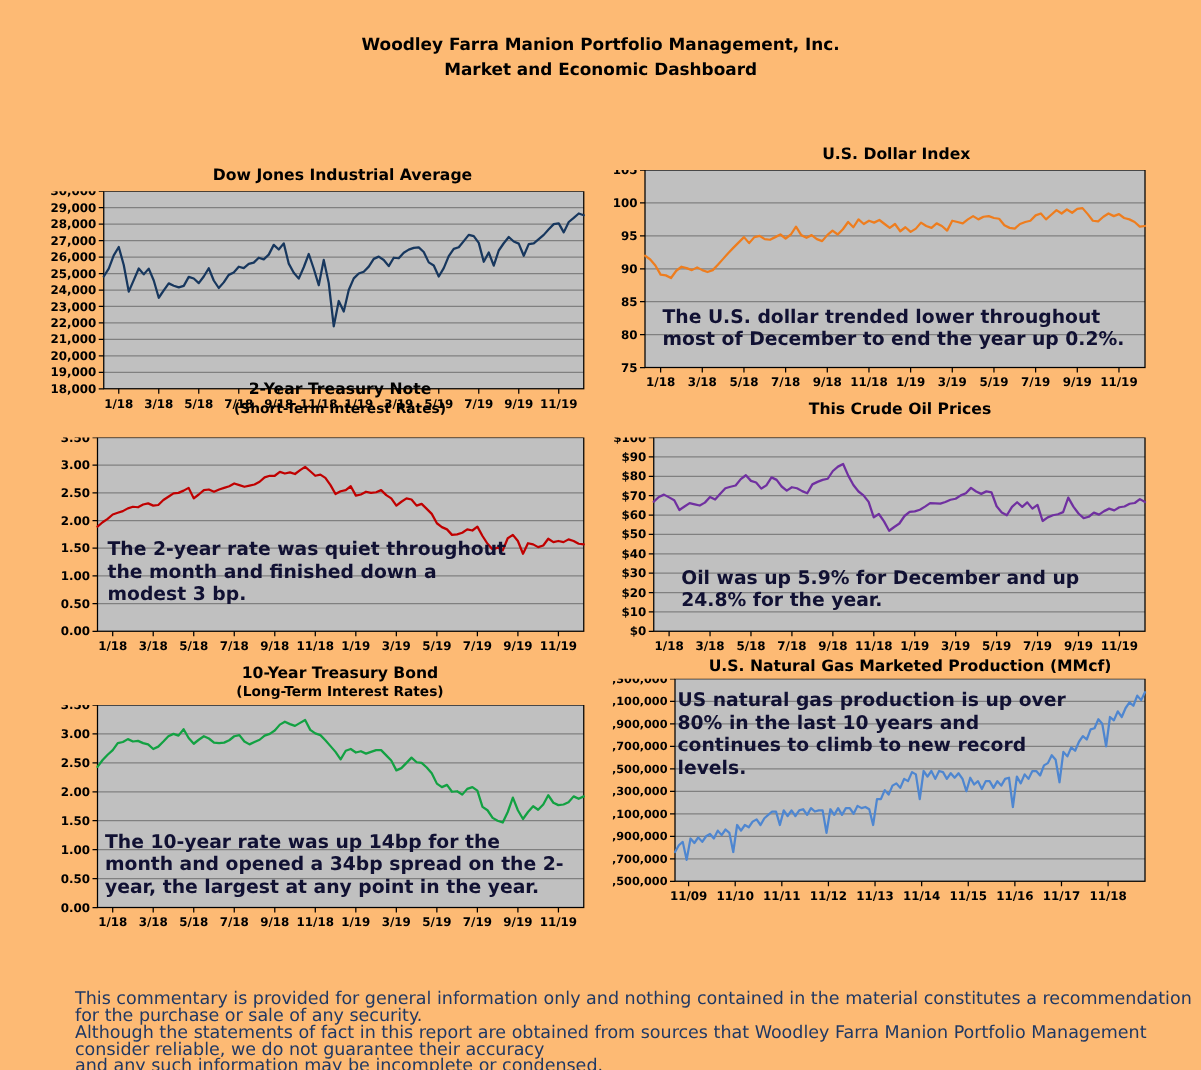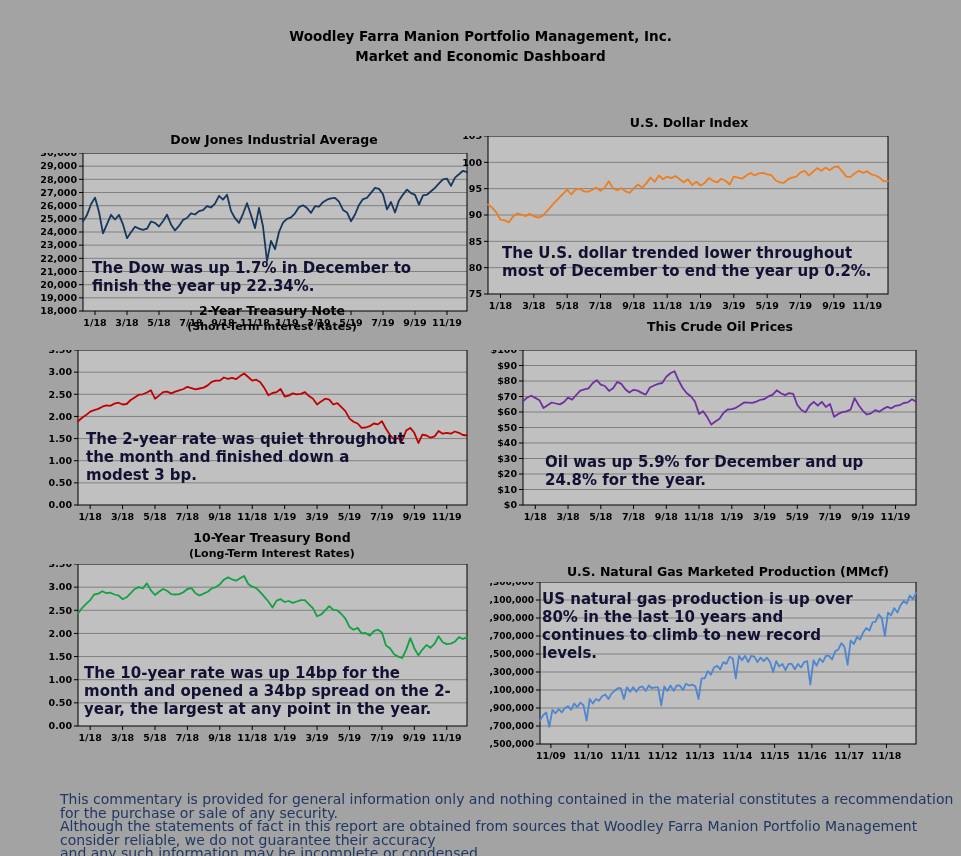--- a/index.html
+++ b/index.html
@@ -1,16 +1,16 @@
 <!DOCTYPE html>
 <html><head>
 <meta charset="utf-8">
 <style>
   html,body{margin:0;padding:0;background:#fff;}
-  #page{position:relative;width:961px;height:856px;background:#a3a3a3;overflow:hidden;
+  #page{position:relative;width:961px;height:856px;background:#fdba74;overflow:hidden;
         font-family:"DejaVu Sans","Liberation Sans",sans-serif;}
   #header{position:absolute;top:26px;left:0;width:961px;text-align:center;
           font-weight:bold;font-size:13.5px;line-height:20px;color:#000;}
   .cell{position:absolute;}
   .ctitle{width:100%;text-align:center;font-weight:bold;color:#000;
           display:flex;flex-direction:column;justify-content:flex-end;box-sizing:border-box;}
   .ctitle .t{font-size:12.5px;line-height:16px;}
   .ctitle .st{font-size:11px;line-height:16px;}
   .th1{height:33px;padding-bottom:5px;}
   .th2{height:42px;padding-bottom:15px;}
@@ -97,26 +97,24 @@
           <line x1="329" y1="158" x2="329" y2="162" stroke="#000" stroke-width="1"></line>
           <text x="329" y="173" text-anchor="middle" font-size="9.5" font-weight="bold" fill="#000000">5/19</text>
           <line x1="361" y1="158" x2="361" y2="162" stroke="#000" stroke-width="1"></line>
           <text x="361" y="173" text-anchor="middle" font-size="9.5" font-weight="bold" fill="#000000">7/19</text>
           <line x1="393" y1="158" x2="393" y2="162" stroke="#000" stroke-width="1"></line>
           <text x="393" y="173" text-anchor="middle" font-size="9.5" font-weight="bold" fill="#000000">9/19</text>
           <line x1="425" y1="158" x2="425" y2="162" stroke="#000" stroke-width="1"></line>
           <text x="425" y="173" text-anchor="middle" font-size="9.5" font-weight="bold" fill="#000000">11/19</text>
           <polyline points="61.0,68.2 65.0,61.9 69.0,51.3 73.0,44.6 77.0,59.0 81.0,80.3 85.0,71.1 89.0,61.8 93.0,66.5 97.0,61.9 101.0,71.4 105.0,85.2 109.0,79.3 113.0,73.7 117.0,75.6 121.0,76.9 125.0,75.7 129.0,68.5 133.0,69.8 137.0,73.5 141.0,68.2 145.0,61.6 149.0,71.4 153.0,77.4 157.0,72.9 161.0,66.9 165.0,65.0 169.0,60.4 173.0,61.5 177.0,58.1 181.0,57.1 185.0,53.2 189.0,54.5 193.0,50.7 197.0,42.9 201.0,46.6 205.0,41.7 209.0,57.9 213.0,65.2 217.0,69.9 221.0,60.8 225.0,50.2 229.0,62.0 233.0,75.2 237.0,54.9 241.0,73.5 245.0,108.0 249.0,87.8 253.0,96.2 257.0,79.0 261.0,69.7 265.0,65.8 269.0,64.4 273.0,60.3 277.0,54.1 281.0,52.3 285.0,55.0 289.0,59.9 293.0,53.2 297.0,53.6 301.0,49.2 305.0,46.7 309.0,45.3 313.0,44.9 317.0,48.6 321.0,56.9 325.0,59.4 329.0,68.2 333.0,61.5 337.0,51.9 341.0,46.1 345.0,44.8 349.0,39.9 353.0,34.9 357.0,35.9 361.0,41.3 365.0,56.4 369.0,49.0 373.0,59.5 377.0,47.4 381.0,41.6 385.0,36.6 389.0,40.2 393.0,41.9 397.0,51.6 401.0,42.3 405.0,41.7 409.0,38.3 413.0,34.9 417.0,30.4 421.0,26.3 425.0,25.7 429.0,32.9 433.0,24.6 437.0,21.3 441.0,17.8 445.0,19.2" fill="none" stroke="#17375E" stroke-width="1.8" stroke-linejoin="round" stroke-linecap="round"></polyline>
         </svg>
-      <div class="ann" style="top: 106px; left: 70px; color: rgb(17, 17, 51);">The Dow was up 1.7% in December to
-finish the year up 22.34%.</div>
-    </div>
-  </div>
-
-  <div class="cell" style="left:462px;top:103px;width:440px;">
+    </div>
+  </div>
+
+  <div class="cell" style="left:490px;top:103px;width:440px;">
     <div class="ctitle th1" style="padding-left:14px;">
       <div class="t">U.S. Dollar Index</div>
       <div class="st"></div>
     </div>
     <div class="plotwrap">
       <svg class="plot" width="440" height="178" viewBox="0 0 440 178">
           <rect x="26" y="0" width="400" height="158" fill="#C0C0C0"></rect>
           <line x1="22" y1="158" x2="26" y2="158" stroke="#000" stroke-width="1"></line>
           <text x="20" y="161.3" text-anchor="end" font-size="9.5" font-weight="bold" fill="#000000">75</text>
           <line x1="26" y1="131.66666666666666" x2="426" y2="131.66666666666666" stroke="#808080" stroke-width="1"></line>
@@ -358,21 +356,21 @@
           <line x1="424.7395833333333" y1="162" x2="424.7395833333333" y2="166" stroke="#000" stroke-width="1"></line>
           <text x="424.7395833333333" y="177" text-anchor="middle" font-size="9.5" font-weight="bold" fill="#000000">11/19</text>
           <polyline points="56.0,49.5 60.1,44.0 64.1,39.8 68.2,36.1 72.2,30.5 76.3,29.6 80.3,27.3 84.4,29.2 88.4,28.7 92.5,30.5 96.5,31.5 100.6,35.2 104.6,33.3 108.7,29.2 112.7,25.0 116.8,23.1 120.8,24.5 124.9,19.4 128.9,26.4 133.0,31.0 137.0,27.8 141.1,25.0 145.1,26.8 149.2,30.1 153.3,30.5 157.3,30.1 161.4,28.2 165.4,25.0 169.5,24.1 173.5,29.2 177.6,31.5 181.6,29.6 185.7,27.8 189.7,24.5 193.8,23.1 197.8,20.4 201.9,15.7 205.9,13.4 210.0,15.3 214.0,16.7 218.1,14.3 222.1,12.0 226.2,19.9 230.2,22.7 234.3,24.1 238.3,28.2 242.4,32.9 246.4,37.5 250.5,43.5 254.6,36.6 258.6,35.2 262.7,38.0 266.7,37.0 270.8,38.9 274.8,37.5 278.9,36.1 282.9,36.1 287.0,40.3 291.0,44.4 295.1,52.3 299.1,50.5 303.2,46.3 307.2,42.1 311.3,45.8 315.3,46.3 319.4,50.0 323.4,54.6 327.5,62.9 331.5,65.7 335.6,63.9 339.6,69.4 343.7,69.0 347.8,71.7 351.8,67.1 355.9,65.7 359.9,68.5 364.0,81.5 368.0,84.2 372.1,90.3 376.1,92.6 380.2,94.0 384.2,85.6 388.3,74.1 392.3,84.2 396.4,91.2 400.4,85.6 404.5,81.0 408.5,83.8 412.6,79.6 416.6,72.2 420.7,78.2 424.7,80.1 428.8,79.6 432.8,77.8 436.9,73.1 440.9,75.0 445.0,73.1" fill="none" stroke="#12A142" stroke-width="1.8" stroke-linejoin="round" stroke-linecap="round"></polyline>
         </svg>
       <div class="ann" style="top: 100px; left: 62px; color: rgb(17, 17, 51);">The 10-year rate was up 14bp for the
 month and opened a 34bp spread on the 2-
 year, the largest at any point in the year.</div>
     </div>
   </div>
 
-  <div class="cell" style="left:490px;top:548px;width:440px;">
+  <div class="cell" style="left:490px;top:509px;width:440px;">
     <div class="ctitle th3" style="padding-left:36px;">
       <div class="t">U.S. Natural Gas Marketed Production (MMcf)</div>
       <div class="st"></div>
     </div>
     <div class="plotwrap">
       <svg class="plot" width="440" height="182" viewBox="0 0 440 182">
           <rect x="50" y="0" width="376" height="162" fill="#C0C0C0"></rect>
           <line x1="46" y1="162" x2="50" y2="162" stroke="#000" stroke-width="1"></line>
           <text x="44" y="165.3" text-anchor="end" font-size="9" font-weight="bold" fill="#000000">1,500,000</text>
           <line x1="50" y1="144" x2="426" y2="144" stroke="#808080" stroke-width="1"></line>

